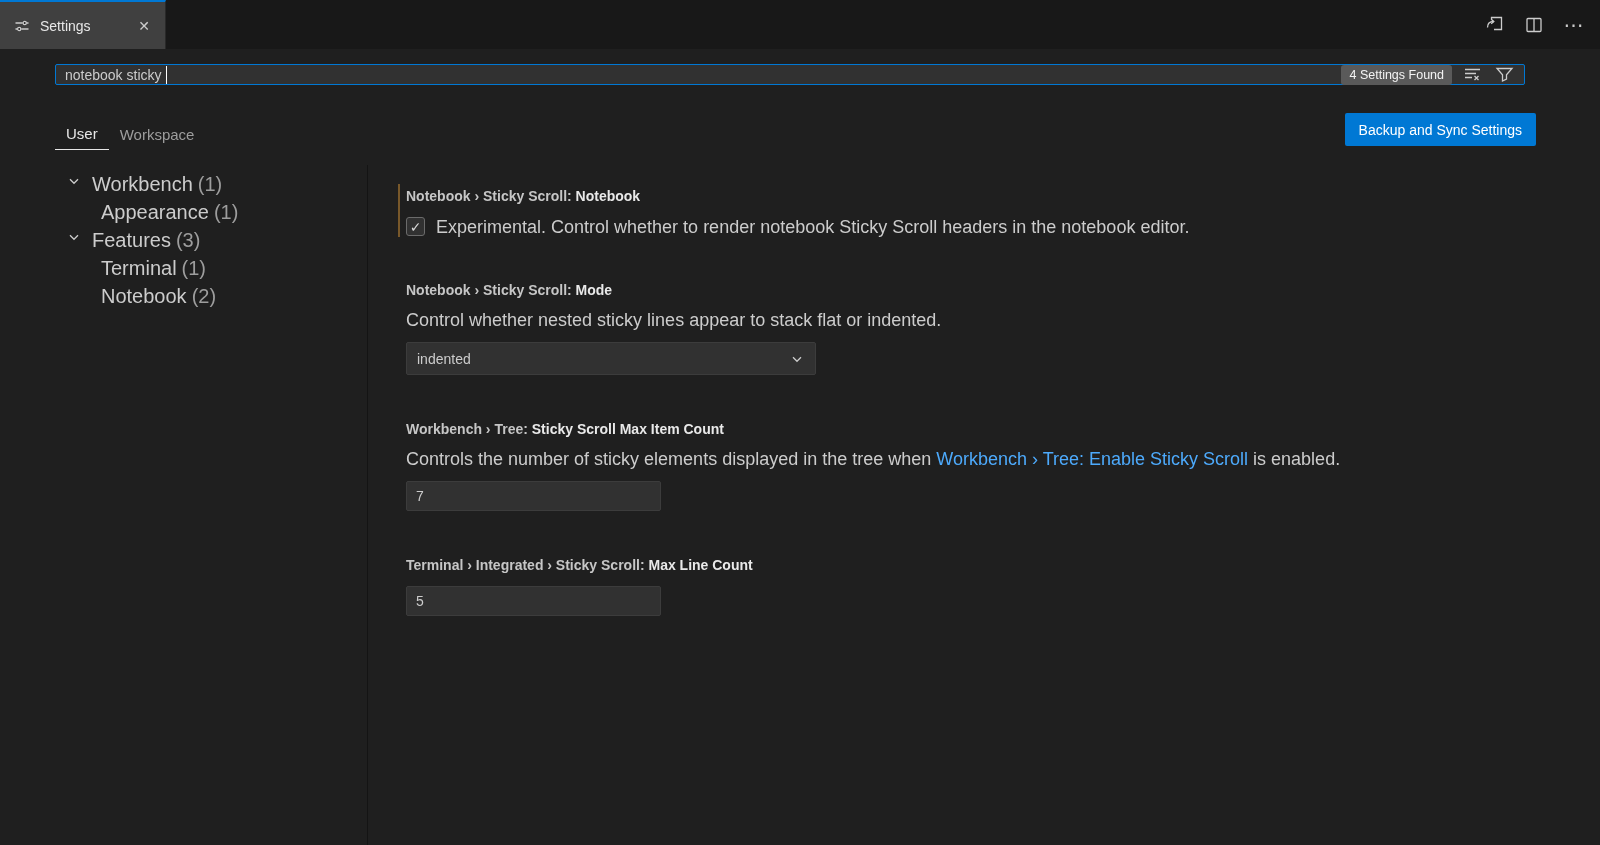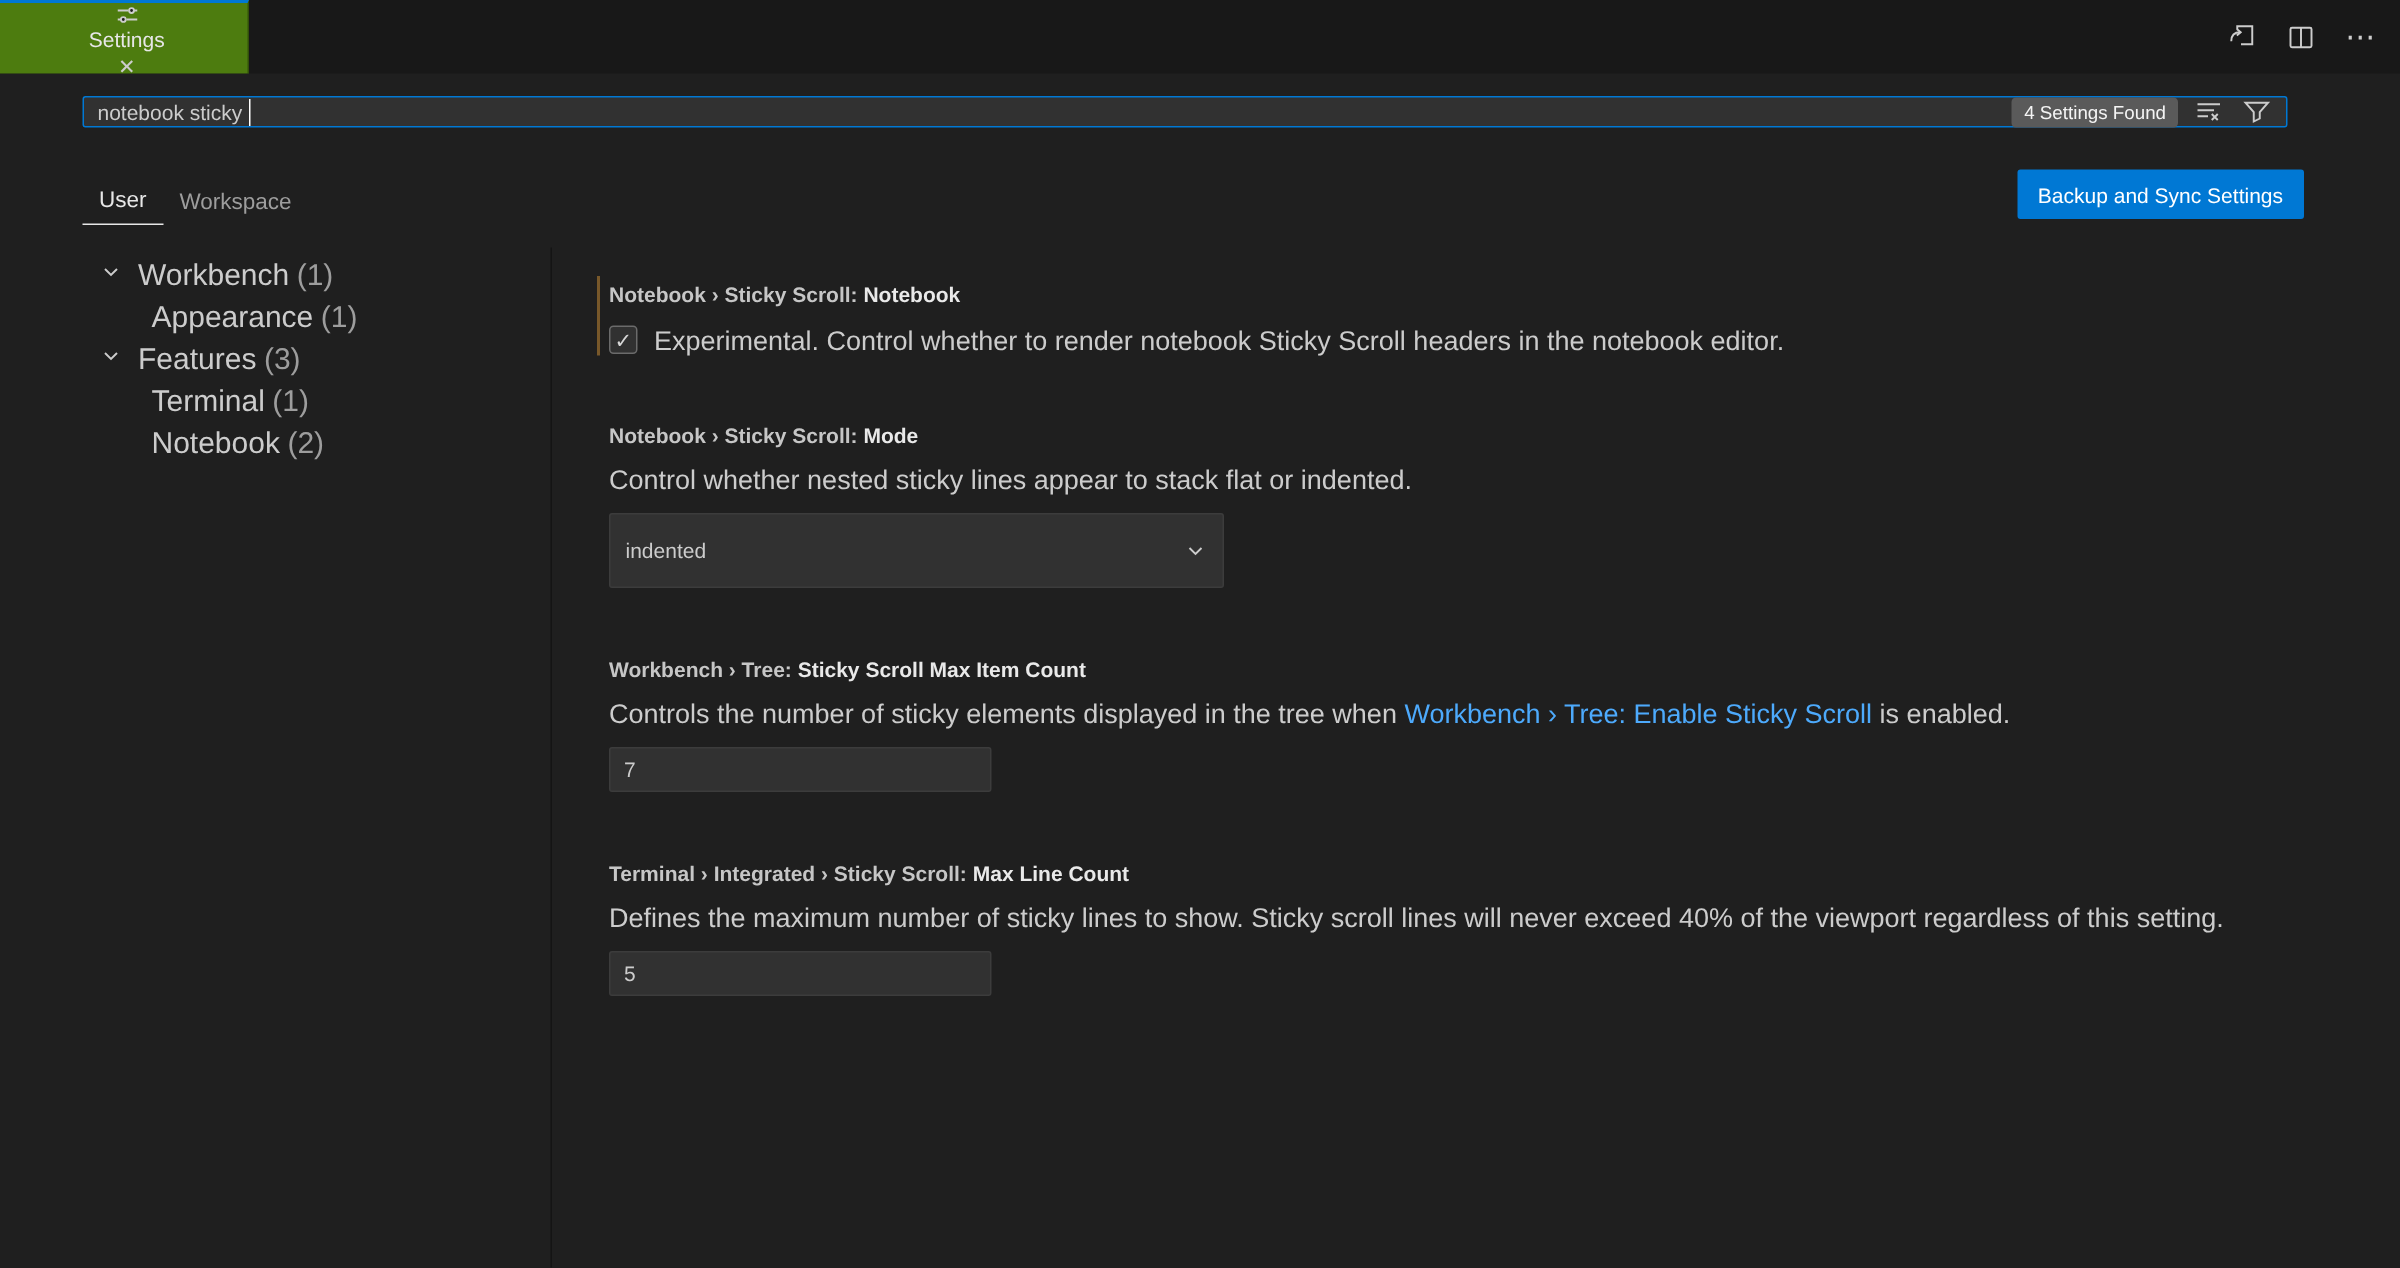--- a/index.html
+++ b/index.html
@@ -2,23 +2,23 @@
 <html><head>
 <meta charset="utf-8">
 <style>
   * { margin:0; padding:0; box-sizing:border-box; }
   html,body { width:1600px; height:845px; overflow:hidden; background:#1f1f1f;
     font-family:"Liberation Sans", sans-serif; color:#cccccc; }
 
   
   .tabbar { position:absolute; top:0; left:0; right:0; height:49px; background:#181818;
     display:flex; align-items:stretch; }
-  .tab { width:166px; background:#4d7c0f; border-top:2px solid #0078d4;
+  .tab { width:166px; background:#404040; border-top:2px solid #0078d4;
     border-right:1px solid rgba(0,0,0,.35); display:flex; align-items:center;
-    padding:0 10px 0 14px; cursor:pointer;flex-direction:column; }
+    padding:0 10px 0 14px; cursor:pointer; }
   .tab-label { color:#e7e7e7; font-size:14px; margin:0 10px; flex:1; }
   .tab-close { color:#cccccc; font-size:14px; padding:2px 5px; border-radius:4px; }
   .editor-actions { position:absolute; right:14px; top:0; height:49px; display:flex;
     align-items:center; gap:16px; }
   .action-btn { display:flex; align-items:center; justify-content:center; width:24px; height:24px;
     border-radius:4px; cursor:pointer; }
   .more-glyph { font-size:20px; color:#cccccc; line-height:1; letter-spacing:1px; }
   svg.ic { stroke:#cccccc; fill:none; stroke-width:1.3; }
 
   
@@ -57,21 +57,21 @@
   .s-cat { color:#c6c6c6; font-weight:600; }
   .s-name { color:#e9e9e9; font-weight:700; }
   .s-desc { font-size:18px; line-height:18px; color:#cccccc; margin-bottom:13px; }
   .s-link { color:#4daafc; cursor:pointer; }
   .check-row { display:flex; align-items:center; }
   .checkbox { width:19px; height:19px; background:#313131; border:1px solid #6b6b6b;
     border-radius:3px; margin-right:11px; display:flex; align-items:center; justify-content:center;
     cursor:pointer; flex:none; }
   .checkbox .tick { color:#d7d7d7; font-size:14px; line-height:1; }
   .check-row .s-desc { margin-bottom:0; }
-  .select-box { width:410px; height:50px; background:#313131; border:1px solid #3c3c3c;
+  .select-box { width:410px; height:33px; background:#313131; border:1px solid #3c3c3c;
     border-radius:2px; display:flex; align-items:center; padding:0 10px; font-size:14px;
     color:#cccccc; cursor:pointer; }
   .select-box svg { margin-left:auto; }
   .num-input { width:255px; height:30px; background:#313131; border:1px solid #3c3c3c;
     border-radius:2px; color:#cccccc; font-size:14px; padding:0 9px;
     font-family:"Liberation Sans", sans-serif; }
 </style>
 </head>
 <body>
 
@@ -192,17 +192,16 @@
   </div>
 
   <div class="setting">
     <div class="s-title"><span class="s-cat">Workbench › Tree:</span> <span class="s-name">Sticky Scroll Max Item Count</span></div>
     <div class="s-desc"><span>Controls the number of sticky elements displayed in the tree when </span><span class="s-link">Workbench › Tree: Enable Sticky Scroll</span><span> is enabled.</span></div>
     <input class="num-input" value="7" style="">
   </div>
 
   <div class="setting">
     <div class="s-title"><span class="s-cat">Terminal › Integrated › Sticky Scroll:</span> <span class="s-name">Max Line Count</span></div>
-    <div class="s-desc">Defines the maximum number of sticky lines to show. Sticky scroll lines will never exceed 40% of the viewport regardless of this setting.</div>
     <input class="num-input" value="5" style="">
   </div>
 
 </div>
 
 </body></html>

